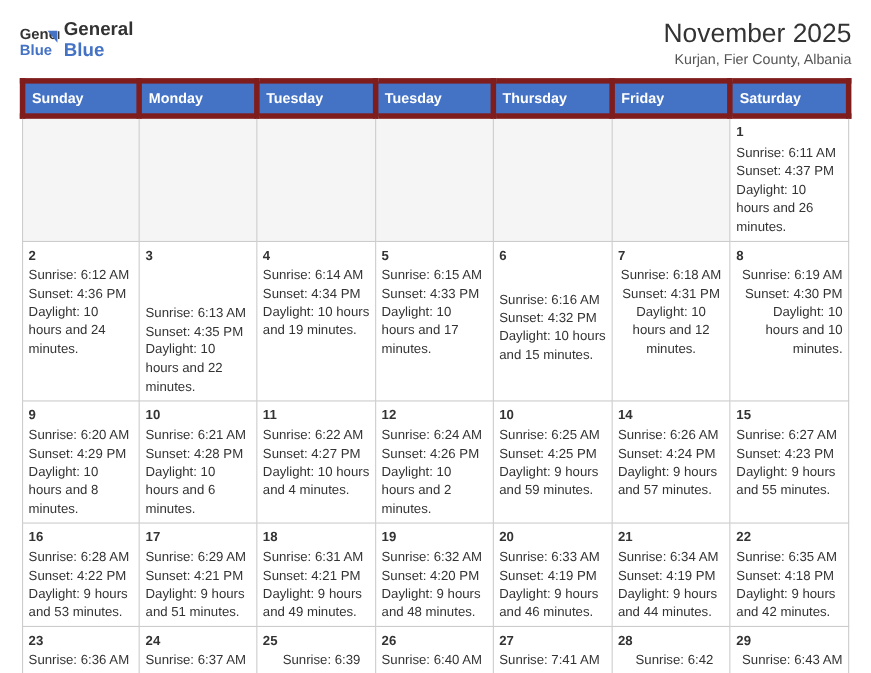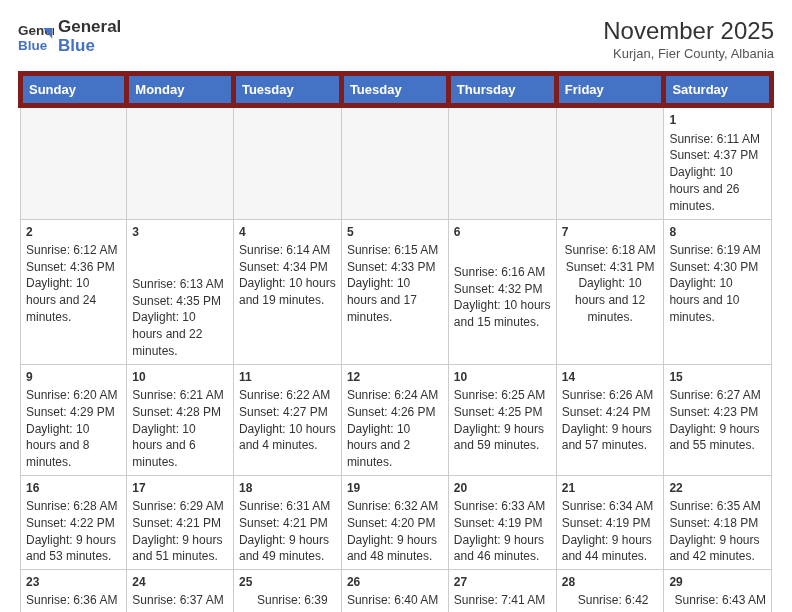--- a/index.html
+++ b/index.html
@@ -169,21 +169,21 @@
 Daylight: 10 hours and 15 minutes.</div>
           </td>
           <td>
             <span class="day-num">7</span>
             <div class="day-info" style="white-space: pre-line; text-align: center;">Sunrise: 6:18 AM
 Sunset: 4:31 PM
 Daylight: 10 hours and 12 minutes.</div>
           </td>
           <td>
             <span class="day-num">8</span>
-            <div class="day-info" style="white-space: pre-line;">Sunrise: 6:19 AM
+            <div class="day-info" style="white-space: pre-line; text-align: right;">Sunrise: 6:19 AM
 Sunset: 4:30 PM
 Daylight: 10 hours and 10 minutes.</div>
           </td>
         </tr>
         <tr>
           <td>
             <span class="day-num">9</span>
             <div class="day-info" style="white-space: pre-line;">Sunrise: 6:20 AM
 Sunset: 4:29 PM
 Daylight: 10 hours and 8 minutes.</div>

